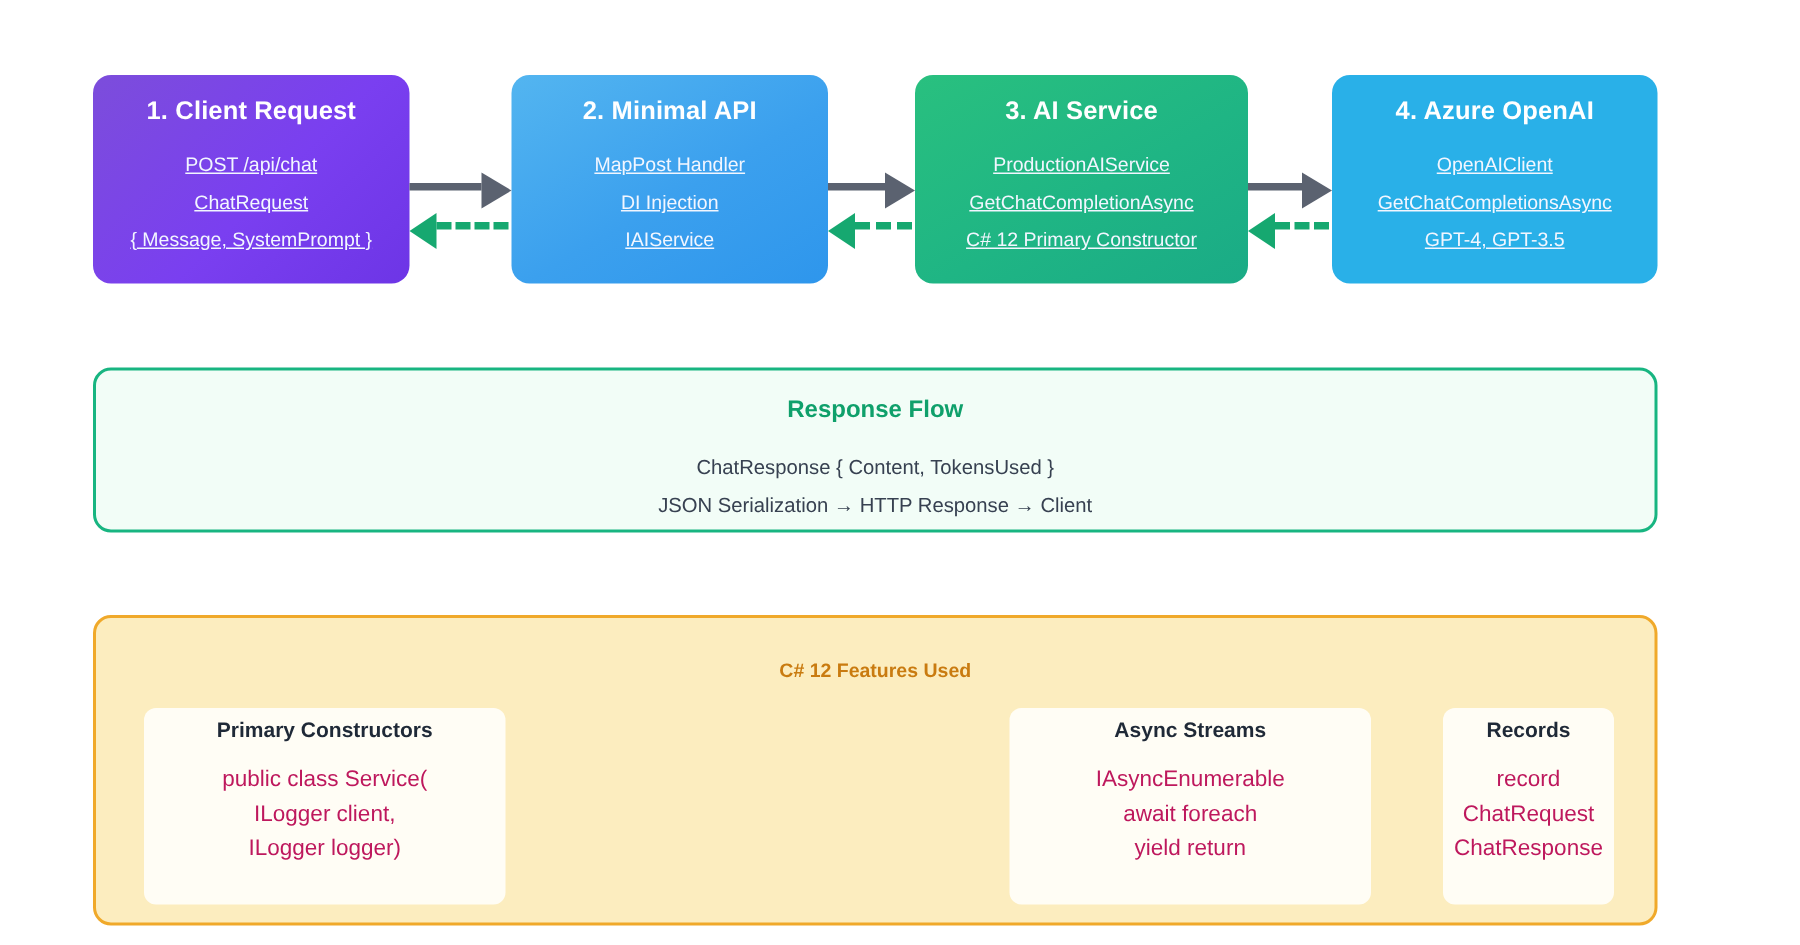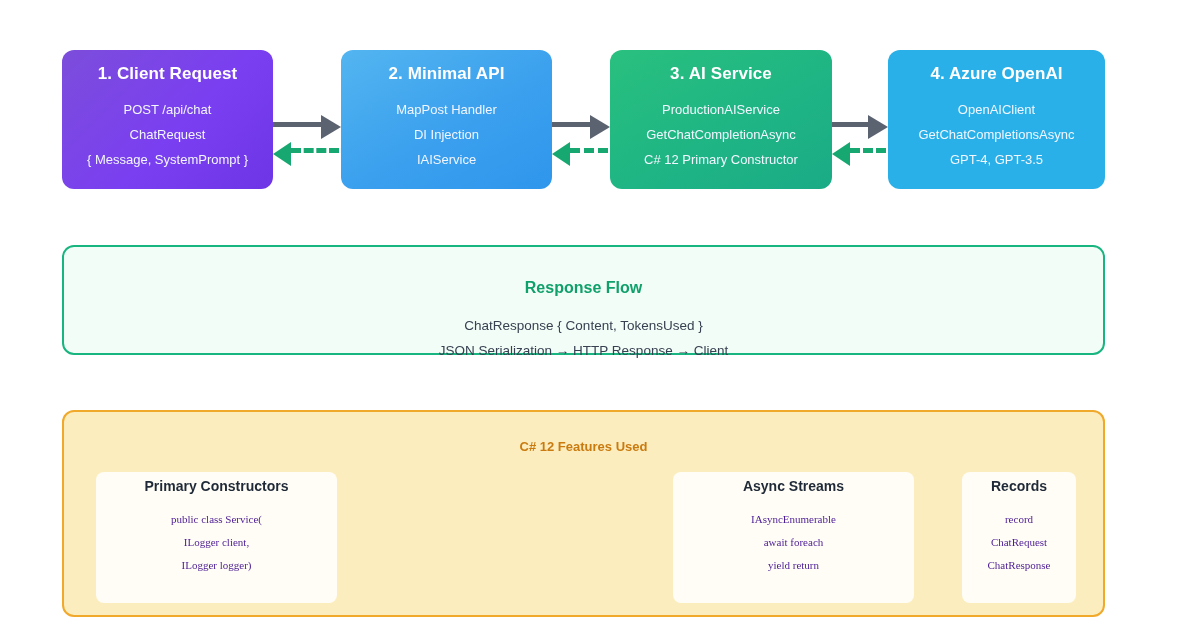--- a/index.html
+++ b/index.html
@@ -38,20 +38,21 @@
     font-weight: bold;
     letter-spacing: .1px;
     margin-bottom: 13px;
     color: #ffffff;
   }
   .stage-line {
     font-size: 13px;
     line-height: 25px;
     color: #f2f6ff;
     white-space: nowrap;
+    text-decoration: underline;
   }
 
   #stage-1 { left: 62px;  width: 211px; background: linear-gradient(135deg,#7c4ddb 0%,#7a3ff0 55%,#6d35e6 100%); }
   #stage-2 { left: 341px; width: 211px; background: linear-gradient(150deg,#53b5f0 0%,#3ba0ee 55%,#2e96ec 100%); }
   #stage-3 { left: 610px; width: 222px; background: linear-gradient(150deg,#29c07f 0%,#1fb584 55%,#1aab86 100%); }
   #stage-4 { left: 888px; width: 217px; background: #29b0e8; }
 
   
   .arrow-group { position: absolute; }
   .arrow-solid, .arrow-dashed {
@@ -76,21 +77,21 @@
   #response-panel {
     position: absolute;
     left: 62px; top: 245px;
     width: 1043px; height: 110px;
     border: 2px solid #18b581;
     border-radius: 12px;
     background: #f2fdf7;
     display: flex;
     flex-direction: column;
     align-items: center;
-    padding-top: 32px;
+    padding-top: 18px;
   }
   #response-title {
     font-size: 16px; font-weight: bold;
     color: #0fa06b;
     margin-bottom: 16px;
   }
   .response-line {
     font-size: 13.5px;
     color: #374151;
     line-height: 25px;
@@ -123,25 +124,24 @@
     align-items: center;
     padding-top: 6px;
     text-align: center;
   }
   .feature-title {
     font-size: 14px; font-weight: bold;
     color: #1f2937;
     margin-bottom: 14px;
   }
   .feature-line {
-    font-size: 11px;
-    color: #4c1d95;
+    font-size: 15px;
+    color: #be185d;
     line-height: 23px;
     white-space: nowrap;
-    font-family: Liberation Serif, serif;
   }
   #card-0 { left: 96px;  width: 241px; }
   #card-1 { left: 385px; width: 241px; }
   #card-2 { left: 673px; width: 241px; }
   #card-3 { left: 962px; width: 114px; }
 </style>
 </head>
 <body>
 
 <div id="canvas">

